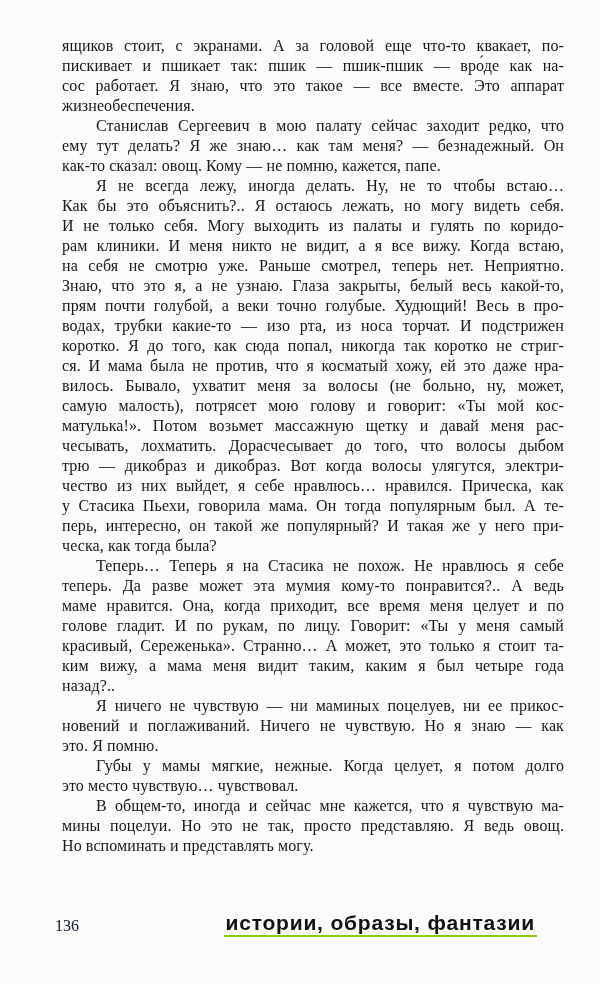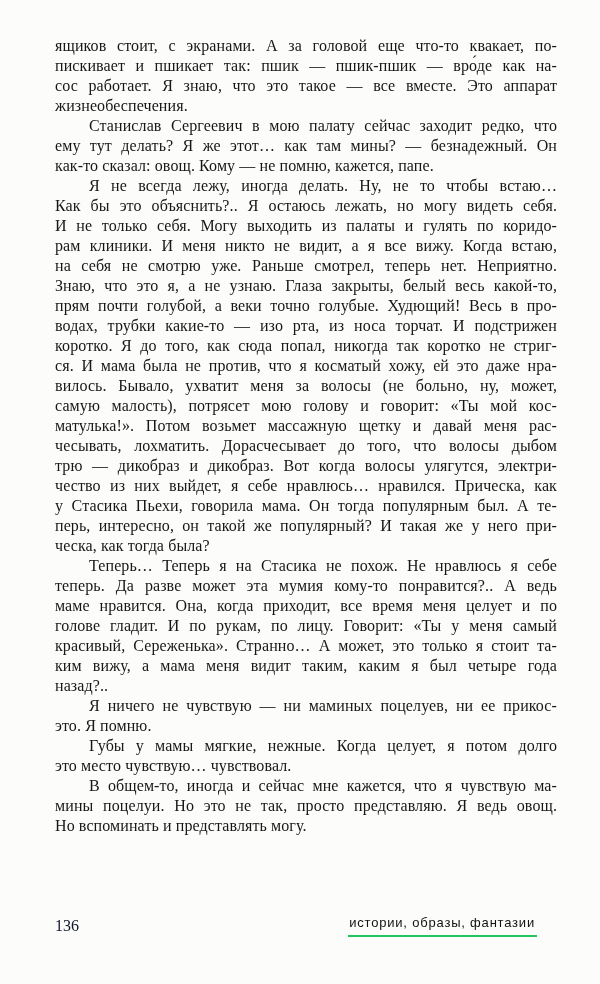--- a/index.html
+++ b/index.html
@@ -10,21 +10,21 @@
   }
   .page {
     position: relative;
     width: 600px; height: 984px;
     background: #fcfcfa;
     overflow: hidden;
     color: #171717;
   }
   .text-block {
     position: absolute;
-    left: 55px; top: 36px;
+    left: 62px; top: 36px;
     width: 502px;
   }
   .paragraph { margin: 0; padding: 0; }
   .line {
     font-size: 16px;
     line-height: 20px;
     height: 20px;
     white-space: nowrap;
     text-align: justify;
     text-align-last: justify;
@@ -42,43 +42,43 @@
     justify-content: space-between;
     align-items: flex-end;
   }
   .page-number {
     font-size: 16px;
     line-height: 22px;
     color: #0f172a;
   }
   .running-title {
     font-family: "Liberation Sans", "DejaVu Sans", sans-serif;
-    font-weight: normal;
-    font-size: 13px;
+    font-weight: bold;
+    font-size: 21px;
     line-height: 19px;
     letter-spacing: 0.8px;
     color: #121212;
-    border-bottom: 2px solid #22c55e;
+    border-bottom: 2px solid #84cc16;
     padding: 0 2px 3px 1px;
   }
 </style>
 </head>
 <body>
 
 <div class="page">
   <main class="text-block">
       <div class="paragraph">
         <div class="line">ящиков стоит, с экранами. А за головой еще что-то квакает, по-</div>
         <div class="line">пискивает и пшикает так: пшик — пшик-пшик — вро́де как на-</div>
         <div class="line">сос работает. Я знаю, что это такое — все вместе. Это аппарат</div>
         <div class="line last">жизнеобеспечения.</div>
       </div>
       <div class="paragraph">
         <div class="line indent">Станислав Сергеевич в мою палату сейчас заходит редко, что</div>
-        <div class="line">ему тут делать? Я же этот… как там мины? — безнадежный. Он</div>
+        <div class="line">ему тут делать? Я же знаю… как там меня? — безнадежный. Он</div>
         <div class="line last">как-то сказал: овощ. Кому — не помню, кажется, папе.</div>
       </div>
       <div class="paragraph">
         <div class="line indent">Я не всегда лежу, иногда делать. Ну, не то чтобы встаю…</div>
         <div class="line">Как бы это объяснить?.. Я остаюсь лежать, но могу видеть себя.</div>
         <div class="line">И не только себя. Могу выходить из палаты и гулять по коридо-</div>
         <div class="line">рам клиники. И меня никто не видит, а я все вижу. Когда встаю,</div>
         <div class="line">на себя не смотрю уже. Раньше смотрел, теперь нет. Неприятно.</div>
         <div class="line">Знаю, что это я, а не узнаю. Глаза закрыты, белый весь какой-то,</div>
         <div class="line">прям почти голубой, а веки точно голубые. Худющий! Весь в про-</div>
@@ -99,20 +99,21 @@
         <div class="line indent">Теперь… Теперь я на Стасика не похож. Не нравлюсь я себе</div>
         <div class="line">теперь. Да разве может эта мумия кому-то понравится?.. А ведь</div>
         <div class="line">маме нравится. Она, когда приходит, все время меня целует и по</div>
         <div class="line">голове гладит. И по рукам, по лицу. Говорит: «Ты у меня самый</div>
         <div class="line">красивый, Сереженька». Странно… А может, это только я стоит та-</div>
         <div class="line">ким вижу, а мама меня видит таким, каким я был четыре года</div>
         <div class="line last">назад?..</div>
       </div>
       <div class="paragraph">
         <div class="line indent">Я ничего не чувствую — ни маминых поцелуев, ни ее прикос-</div>
+        <div class="line">новений и поглаживаний. Ничего не чувствую. Но я знаю — как</div>
         <div class="line last">это. Я помню.</div>
       </div>
       <div class="paragraph">
         <div class="line indent">Губы у мамы мягкие, нежные. Когда целует, я потом долго</div>
         <div class="line last">это место чувствую… чувствовал.</div>
       </div>
       <div class="paragraph">
         <div class="line indent">В общем-то, иногда и сейчас мне кажется, что я чувствую ма-</div>
         <div class="line">мины поцелуи. Но это не так, просто представляю. Я ведь овощ.</div>
         <div class="line last">Но вспоминать и представлять могу.</div>

